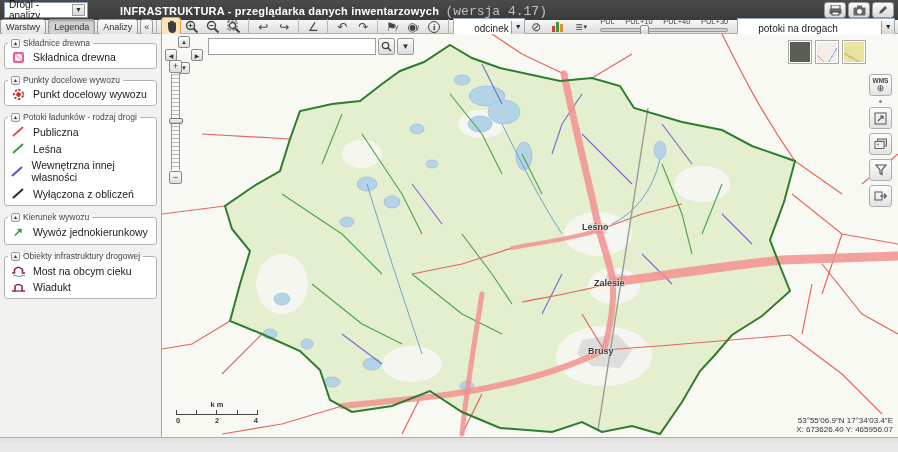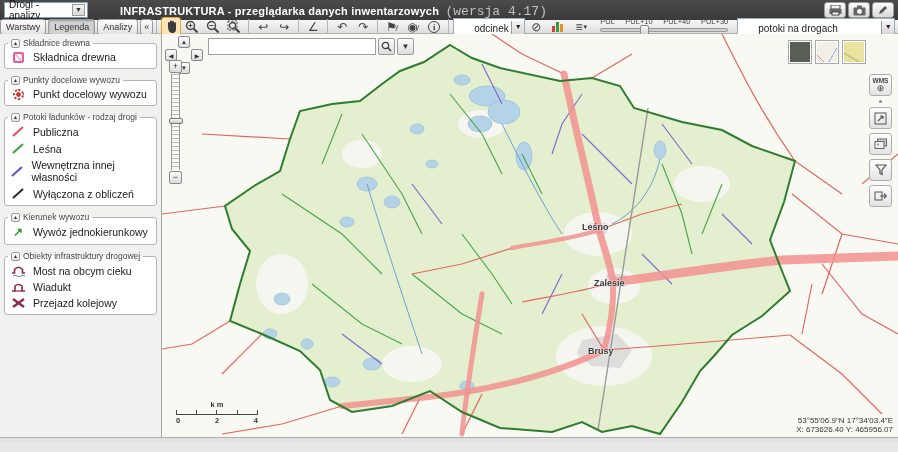--- a/index.html
+++ b/index.html
@@ -324,29 +324,20 @@
         <span>Most na obcym cieku</span>
       </div>
       <div class="lg-item">
         <span class="lg-ic">
             <svg width="15" height="12">
               <path d="M1,10 L4,10 L4,5 Q7.5,2 11,5 L11,10 L14,10" fill="none" stroke="#8b2a4a" stroke-width="1.6"></path>
               <line x1="4" y1="10" x2="11" y2="10" stroke="#8b2a4a" stroke-width="1.2"></line>
             </svg>
           </span>
         <span>Wiadukt</span>
-      </div>
-      <div class="lg-item">
-        <span class="lg-ic">
-            <svg width="15" height="12">
-              <line x1="2" y1="2" x2="13" y2="10" stroke="#8b2a4a" stroke-width="2.4"></line>
-              <line x1="2" y1="10" x2="13" y2="2" stroke="#8b2a4a" stroke-width="2.4"></line>
-            </svg>
-          </span>
-        <span>Przejazd kolejowy</span>
       </div>
     </fieldset>
   </div>
 
   <div class="map">
     <svg class="basemap" width="736" height="403" viewBox="0 0 736 403" preserveAspectRatio="none">
 
       <path d="M288,11 L310,24 L338,34 L398,47 L430,44 L458,52 L472,74 L520,88 L560,96 L590,112 L633,127 L622,168 L608,206 L618,232 L628,257 L600,282 L570,301 L552,322 L538,337 L520,368 L498,400 L470,392 L440,398 L420,388 L390,398 L338,394 L300,378 L268,357 L230,372 L190,378 L168,366 L158,336 L138,317 L100,300 L68,287 L78,250 L88,217 L70,195 L63,172 L92,152 L118,137 L128,105 L138,77 L170,70 L198,67 L220,50 L238,37 L262,28 Z" fill="#e3efce" stroke="none"></path>
 
       <g fill="#f7f7f1" opacity="0.95">

